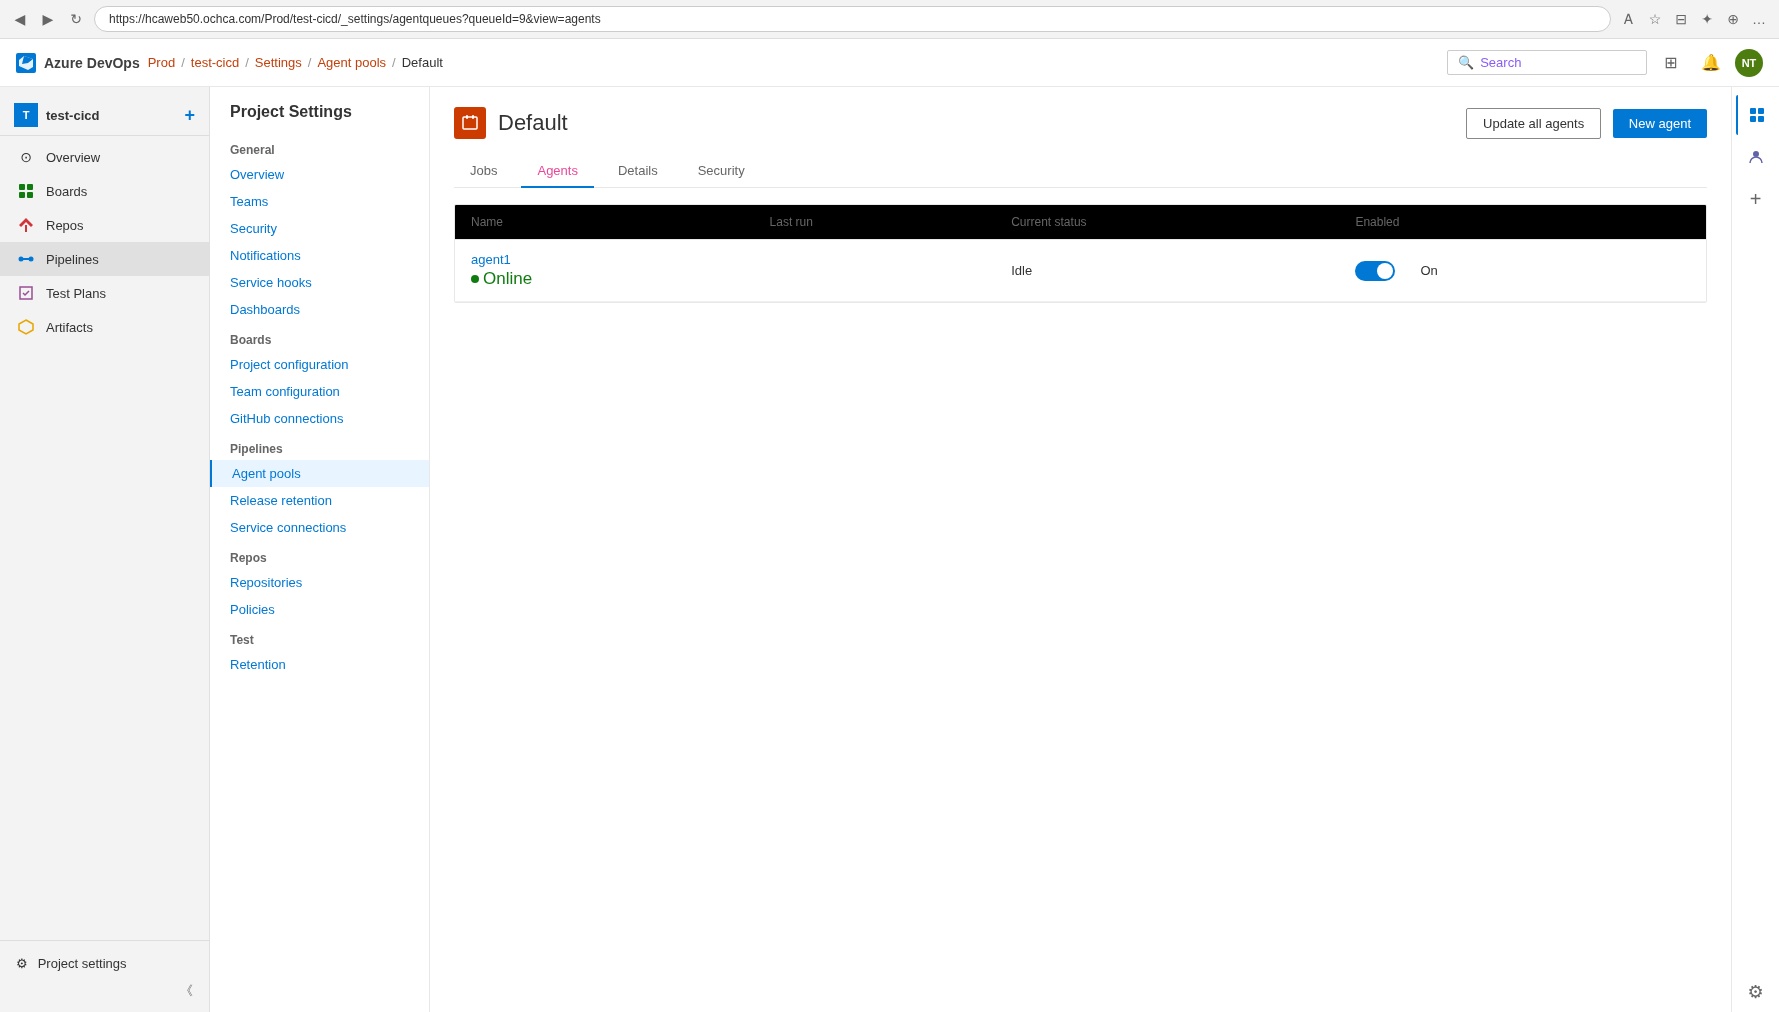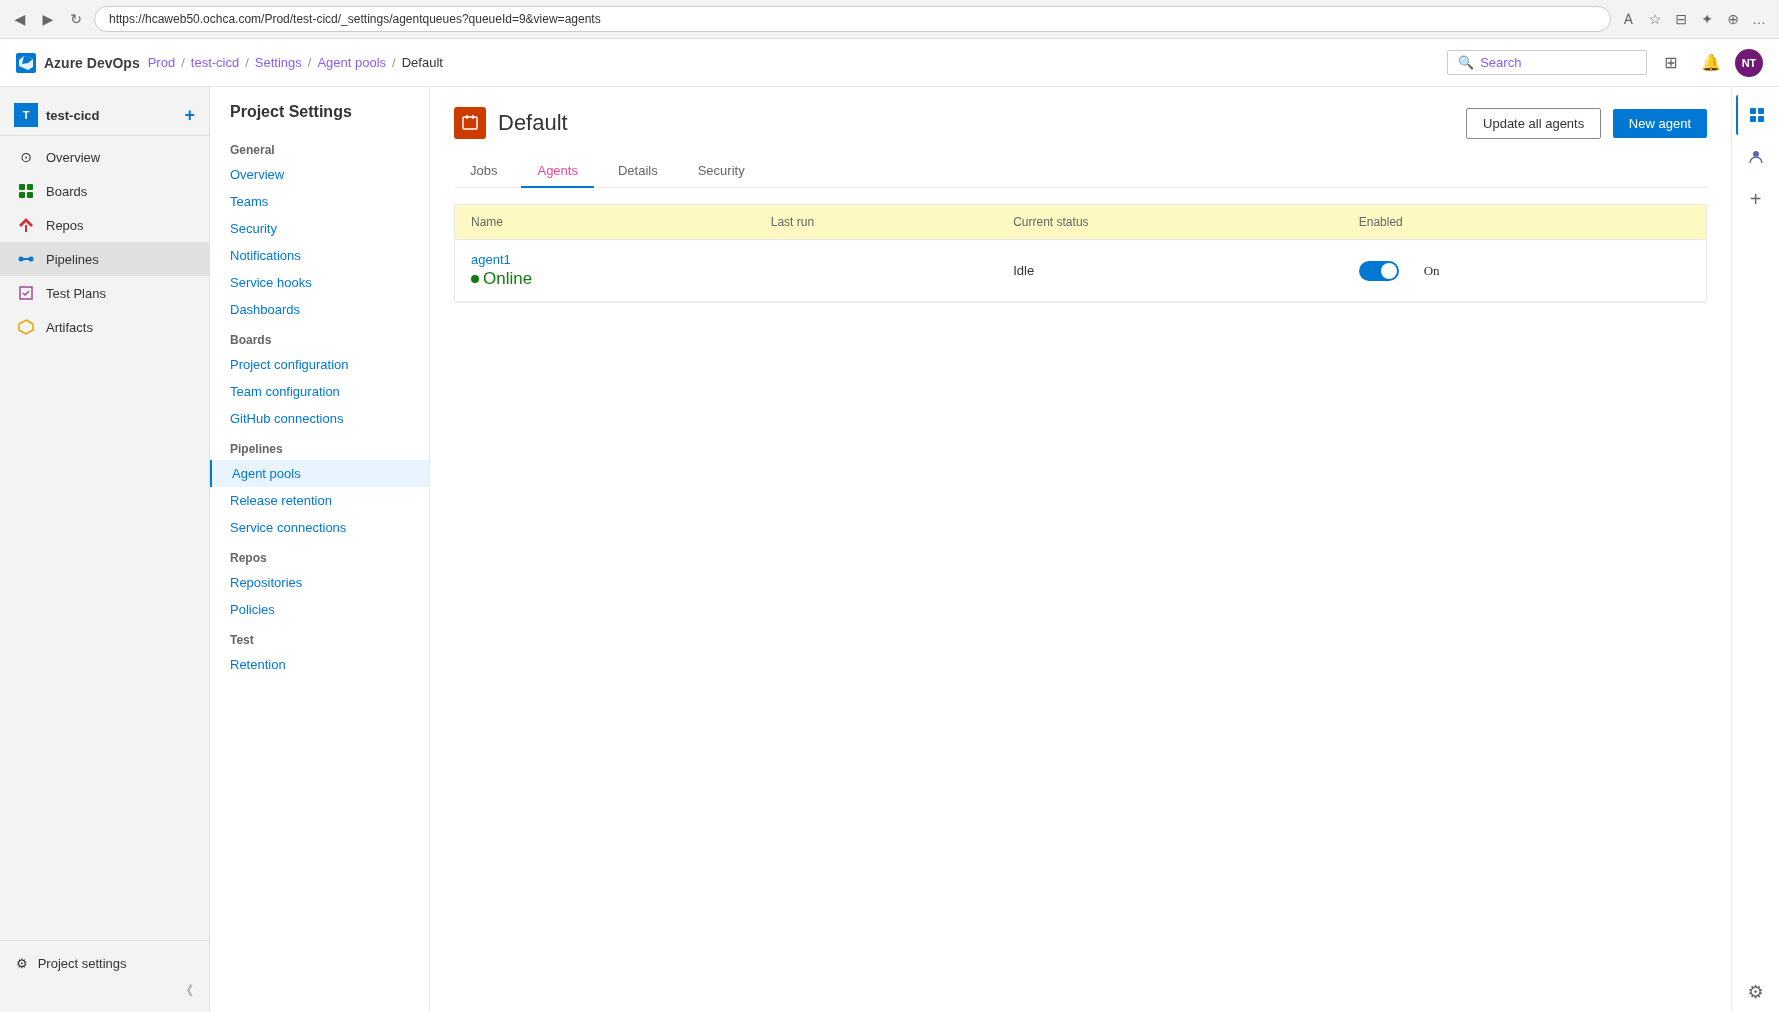--- a/index.html
+++ b/index.html
@@ -43,37 +43,37 @@
       align-items: center;
       padding: 0 16px;
       gap: 8px;
       position: relative;
       z-index: 10;
     }
     .azure-devops-logo { display: flex; align-items: center; gap: 8px; color: #404040; font-weight: 600; font-size: 14px; }
     .logo-icon { width: 20px; height: 20px; background: #0078d4; border-radius: 2px; display: flex; align-items: center; justify-content: center; color: white; font-size: 11px; font-weight: bold; }
     .breadcrumb { display: flex; align-items: center; gap: 6px; font-size: 13px; color: #333; flex: 1; }
     .breadcrumb-sep { color: #999; }
-    .breadcrumb-item { color: #8b5cf6; text-decoration: none; cursor: pointer; }
+    .breadcrumb-item { color: #c2410c; text-decoration: none; cursor: pointer; }
     .breadcrumb-item.current { color: #333; cursor: default; }
     .top-nav-right { display: flex; align-items: center; gap: 8px; }
     .search-box {
       display: flex;
       align-items: center;
       border: 1px solid #ccc;
       border-radius: 2px;
       padding: 4px 10px;
       width: 200px;
       color: #666;
       font-size: 13px;
       gap: 6px;
       cursor: text;
     }
     .nav-icon-btn { width: 32px; height: 32px; display: flex; align-items: center; justify-content: center; cursor: pointer; color: #666; border: none; background: none; font-size: 16px; border-radius: 2px; }
-    .avatar { width: 28px; height: 28px; border-radius: 50%; background: #701a75; color: white; display: flex; align-items: center; justify-content: center; font-size: 11px; font-weight: bold; cursor: pointer; }
+    .avatar { width: 28px; height: 28px; border-radius: 50%; background: #4d7c0f; color: white; display: flex; align-items: center; justify-content: center; font-size: 11px; font-weight: bold; cursor: pointer; }
 
     
     .right-rail {
       width: 48px;
       background: #fff;
       border-left: 1px solid #e8e8e8;
       display: flex;
       flex-direction: column;
       align-items: center;
       padding-top: 8px;
@@ -175,37 +175,37 @@
 
     
     .agents-table { width: 100%; border-collapse: collapse; margin-top: 0; }
     .agents-table th {
       text-align: left;
       padding: 10px 16px;
       font-size: 12px;
       color: #666;
       font-weight: 400;
       border-bottom: 1px solid #e8e8e8;
-      background: #fef9c3;
+      background: #000000;
     }
     .agents-table td {
       padding: 12px 16px;
       border-bottom: 1px solid #f0f0f0;
       font-size: 13px;
       vertical-align: middle;
     }
     .agent-name { font-weight: 500; color: #0078d4; cursor: pointer; }
     .agent-status { display: flex; flex-direction: column; gap: 2px; }
     .status-dot { width: 8px; height: 8px; border-radius: 50%; display: inline-block; margin-right: 4px; }
     .status-dot.online { background: #107c10; }
     .status-online { color: #107c10; font-size: 17px; display: flex; align-items: center; }
     .current-status { color: #333; }
 
     
-    .toggle-wrapper { display: flex; align-items: center; gap: 25px; font-family: Liberation Serif, serif; }
+    .toggle-wrapper { display: flex; align-items: center; gap: 25px; }
     .toggle {
       position: relative;
       width: 40px;
       height: 20px;
       cursor: pointer;
     }
     .toggle-track {
       width: 40px;
       height: 20px;
       border-radius: 10px;

